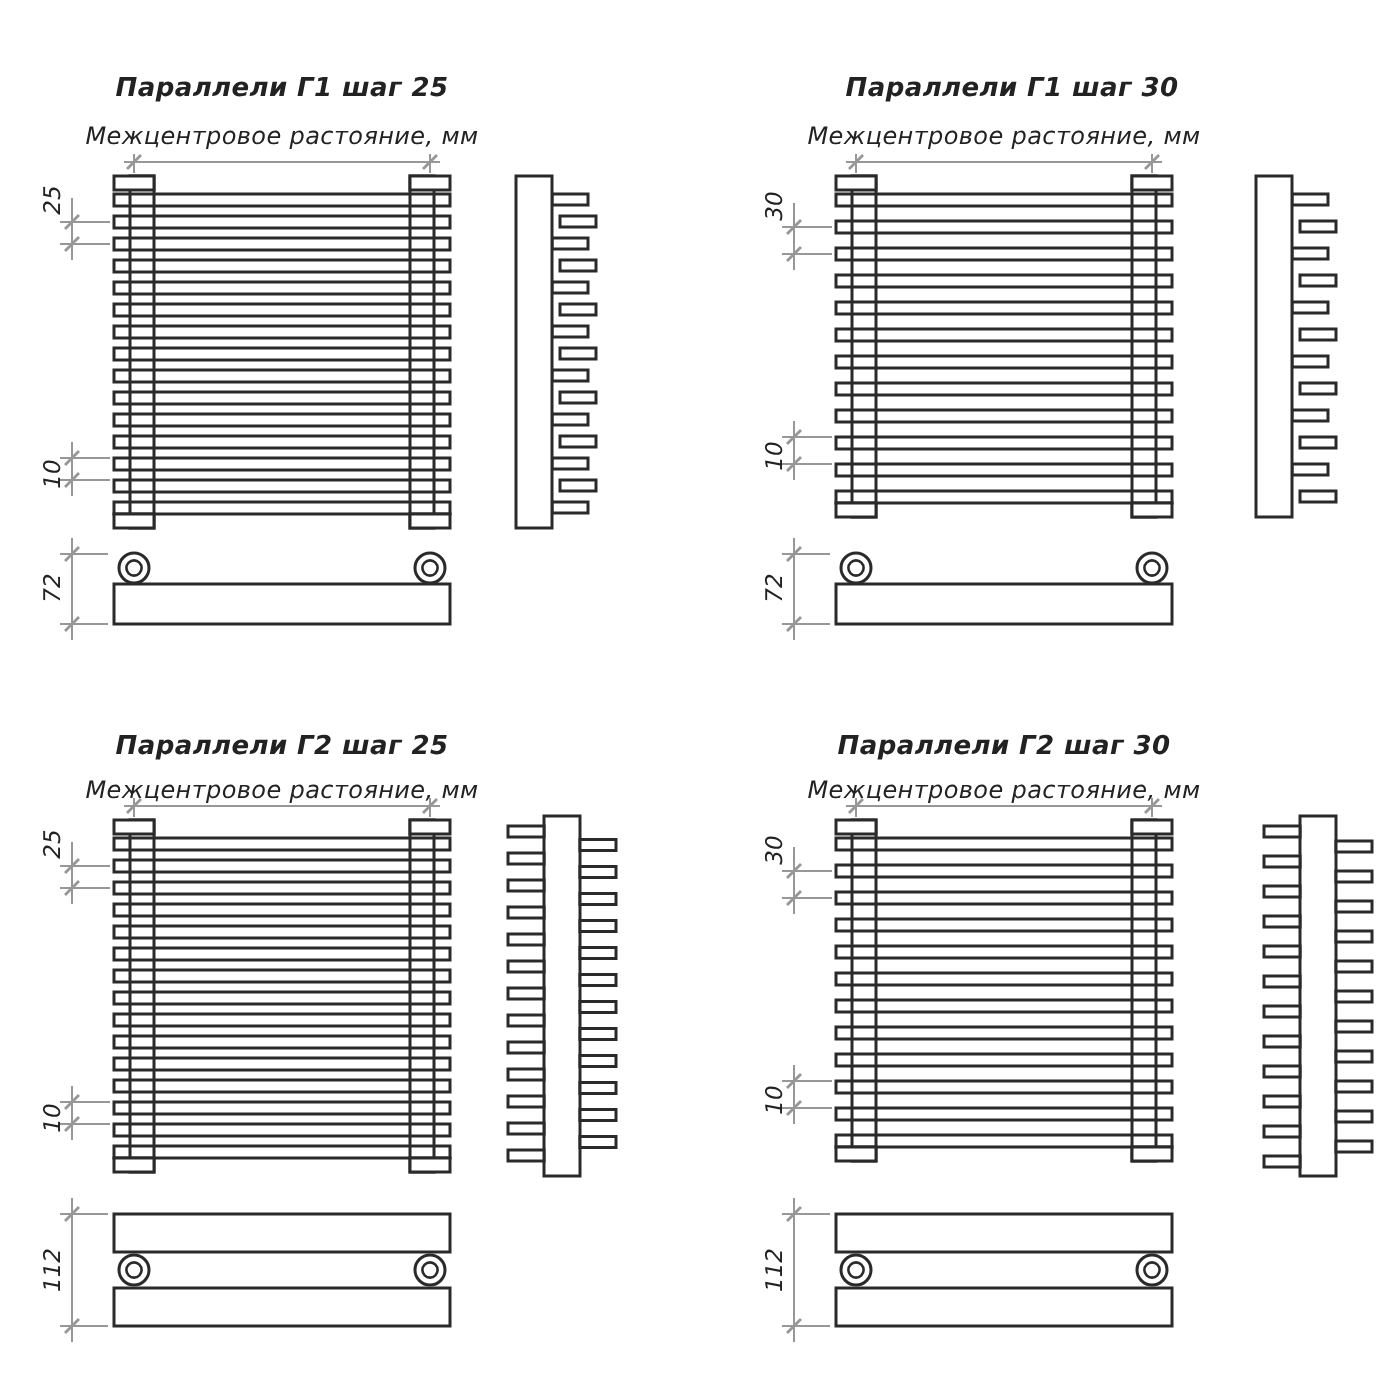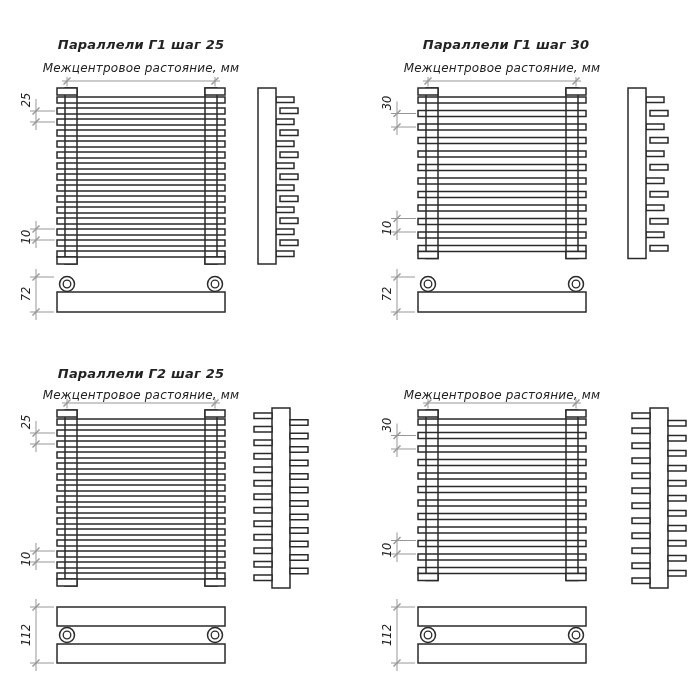--- a/index.html
+++ b/index.html
@@ -330,20 +330,21 @@
 
   <div class="title" style="left:-9px;top:37px">Параллели Г1 шаг 25</div>
   <div class="subtitle" style="left:-9px;top:61px">Межцентровое растояние, мм</div>
 
   <div class="title" style="left:356px;top:37px">Параллели Г1 шаг 30</div>
   <div class="subtitle" style="left:352px;top:61px">Межцентровое растояние, мм</div>
 
   <div class="title" style="left:-9px;top:366px">Параллели Г2 шаг 25</div>
   <div class="subtitle" style="left:-9px;top:388px">Межцентровое растояние, мм</div>
 
+  <div class="title" style="left:352px;top:366px">Параллели Г2 шаг 30</div>
   <div class="subtitle" style="left:352px;top:388px">Межцентровое растояние, мм</div>
 
   <div class="dim-num" style="left:6px;top:93px">25</div>
   <div class="dim-num" style="left:367px;top:96px">30</div>
   <div class="dim-num" style="left:6px;top:415px">25</div>
   <div class="dim-num" style="left:367px;top:418px">30</div>
 
   <div class="dim-num" style="left:6px;top:230px">10</div>
   <div class="dim-num" style="left:367px;top:221px">10</div>
   <div class="dim-num" style="left:6px;top:552px">10</div>

